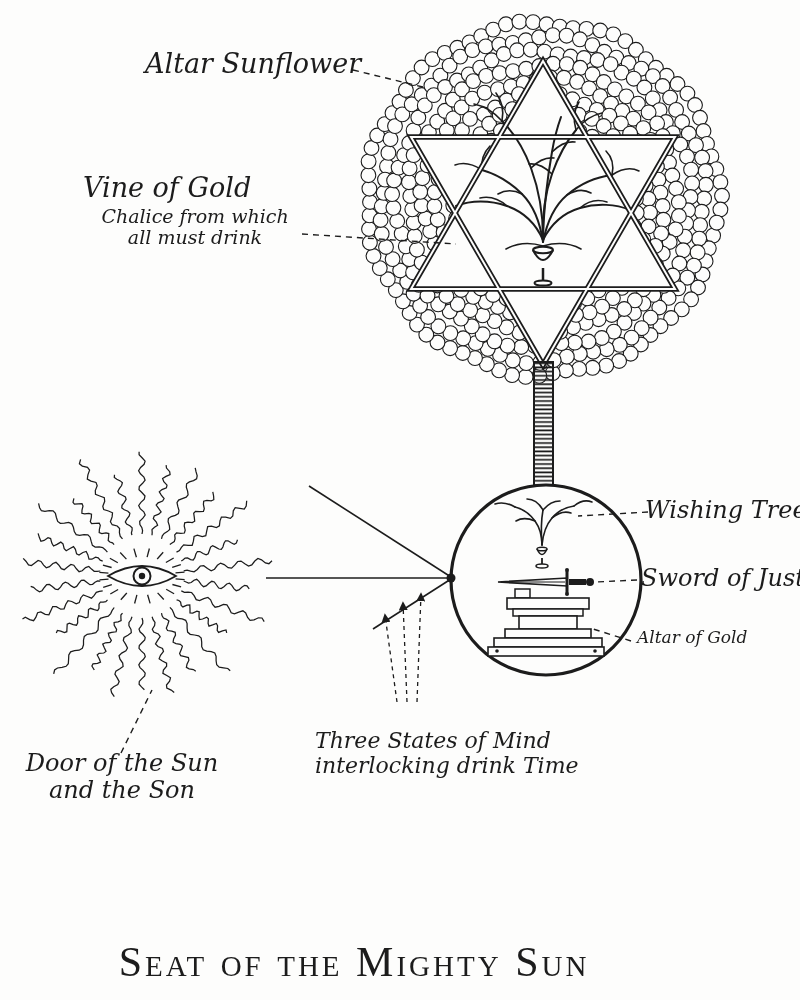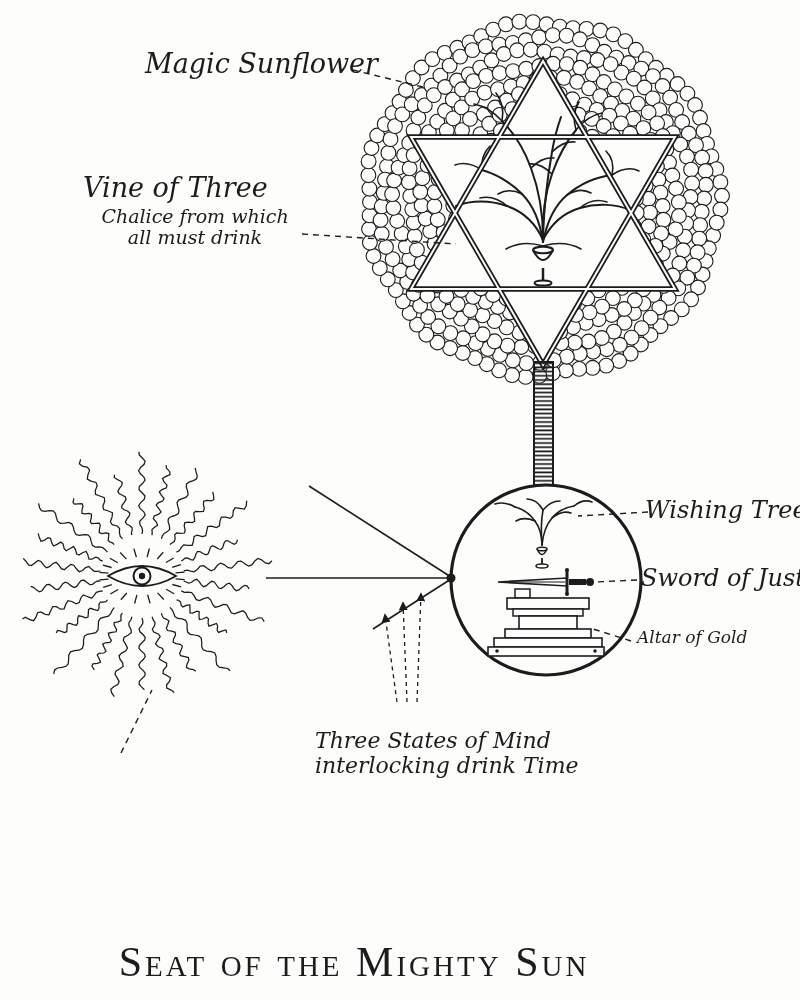--- a/index.html
+++ b/index.html
@@ -760,35 +760,39 @@
       <line class="dashed" x1="121" y1="753" x2="152" y2="690"></line>
     </g>
 
     <g>
       <path class="dasharrow" marker-end="url(#arrow)" d="M397 702 L385 615"></path>
       <path class="dasharrow" marker-end="url(#arrow)" d="M407 702 L403 603"></path>
       <path class="dasharrow" marker-end="url(#arrow)" d="M417 702 L421 594"></path>
     </g>
   </svg>
 
-  <div class="lbl" style="left:145px;top:48px;font-size:27px;">Magic Sunflower</div>
-
-  <div class="lbl" style="left:83px;top:172px;font-size:27px;">Vine of Three</div>
+  <div class="lbl" style="left:145px;top:48px;font-size:27px;">Altar Sunflower</div>
+
+  <div class="lbl" style="left:83px;top:172px;font-size:27px;">Vine of Gold</div>
 
   <div class="lbl center" style="left:95px;top:206px;width:200px;font-size:19px;line-height:21px;">
     <div class="ln">Chalice from which</div>
     <div class="ln">all must drink</div>
   </div>
 
   <div class="lbl" style="left:645px;top:496px;font-size:24px;">Wishing Tree</div>
 
   <div class="lbl" style="left:641px;top:564px;font-size:24px;">Sword of Justice</div>
 
   <div class="lbl" style="left:637px;top:627px;font-size:17px;">Altar of Gold</div>
 
+  <div class="lbl center" style="left:22px;top:750px;width:200px;font-size:24px;line-height:27px;">
+    <div class="ln">Door of the Sun</div>
+    <div class="ln">and the Son</div>
+  </div>
 
   <div class="lbl center" style="left:315px;top:708px;width:235px;font-size:22px;line-height:25px;margin-top:20px;">
     <div class="ln">Three States of Mind</div>
     <div class="ln">interlocking drink Time</div>
   </div>
 
   <div class="title">Seat of the Mighty Sun</div>
 </div>
 
 </body></html>

